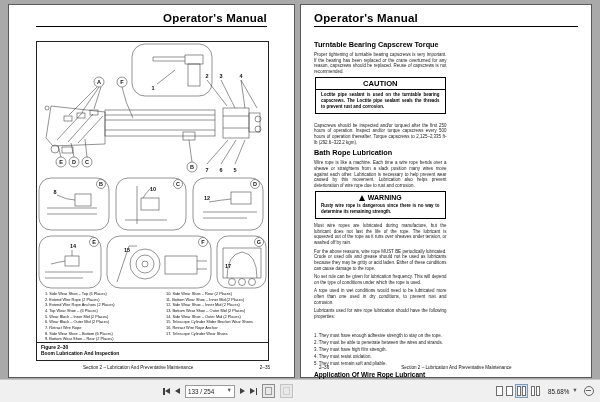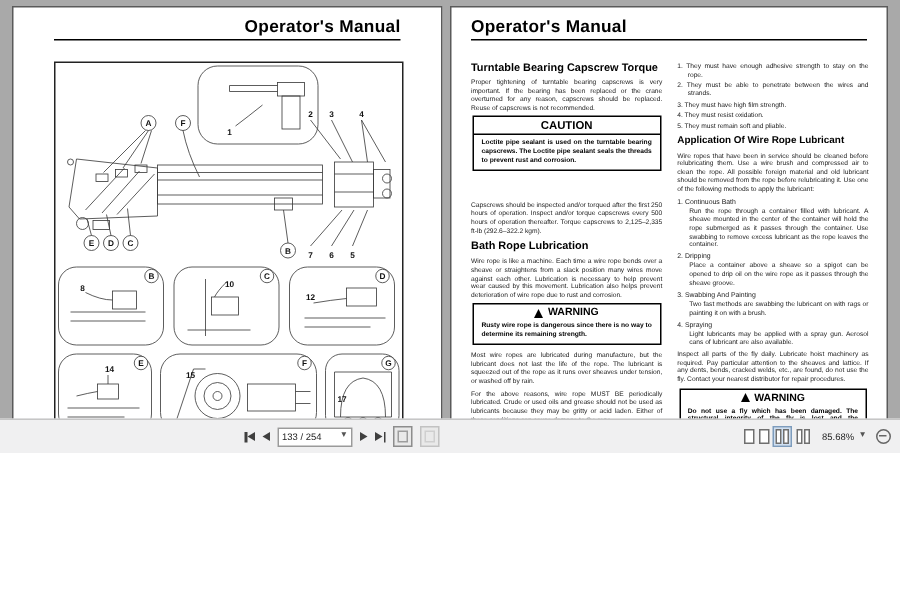--- a/index.html
+++ b/index.html
@@ -1,16 +1,16 @@
 <!DOCTYPE html>
 <html><head>
 <meta charset="utf-8">
 <style>
   html,body { margin:0; padding:0; }
-  .viewer { position:relative; width:600px; height:302px; background:#a9a9a9;
+  .viewer { position:relative; width:600px; height:402px; background:#a9a9a9;
             font-family:"Liberation Sans", sans-serif; overflow:hidden; }
 
   
   .page { position:absolute; top:4px; height:374px; background:#fff;
           border:1px solid #5a5a5a; box-sizing:border-box; }
   .page-left  { left:8px;   width:287px; }
   .page-right { left:300px; width:292px; }
 
   .page-title { font-weight:bold; font-size:11.5px; color:#000; margin:0; padding-top:7px; letter-spacing:.2px; }
   .page-left  .page-title { text-align:right; padding-right:27px; }
@@ -29,28 +29,28 @@
   .callout-col.c2 { flex:1; }
   .fig-caption { position:absolute; left:0; right:0; bottom:0; border-top:1px solid #222;
                  padding:1.5px 4px 2px; font-weight:bold; font-size:4.9px; line-height:1.35; }
 
   .page-footer { position:absolute; bottom:7px; left:0; right:0; display:flex; font-size:4.6px; color:#111; }
   .page-left  .page-footer { justify-content:space-between; padding:0 24px 0 74px; }
   .page-right .page-footer { padding-left:18px; }
   .page-right .page-footer .footer-section { margin-left:72px; }
 
   
-  .cols { position:absolute; top:36px; left:13px; right:12px; bottom:20px; display:flex; gap:10px; }
+  .cols { position:absolute; top:36px; left:13px; right:12px; bottom:20px; display:flex; gap:10px;flex-direction:column; }
   .col { width:50%; }
   .h2 { font-weight:bold; font-size:7.3px; line-height:1.15; color:#000; margin:4px 0 2.5px; }
   .h2.first { margin-top:0; }
   .h2.small { font-size:6.6px; }
   .para { font-size:4.45px; line-height:1.27; text-align:justify; color:#1a1a1a; margin:0 0 3px; }
 
-  .caution-box { border:1.5px solid #000; margin:2px 1px 20px; }
+  .caution-box { border:1.5px solid #000; margin:2px 1px 9px; }
   .caution-box .hd { text-align:center; font-weight:bold; font-size:7.6px; padding:1px 0;
                      border-bottom:1px solid #000; }
   .caution-box .bd, .warning-box .bd { font-weight:bold; font-size:4.45px; line-height:1.3;
                      padding:2px 5px 3px; text-align:justify; }
   .warning-box { border:1.5px solid #000; margin:2px 1px 4px; }
   .warning-box .hd { display:flex; align-items:center; justify-content:center; gap:3px;
                      font-weight:bold; font-size:7px; padding:2px 0 0; }
   .tri { width:0; height:0; border-left:3.5px solid transparent; border-right:3.5px solid transparent;
          border-bottom:6px solid #000; }
 

